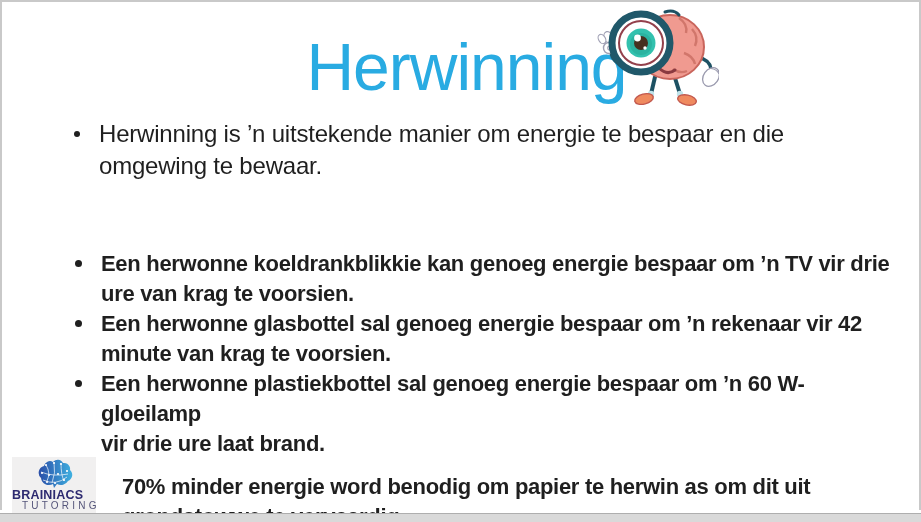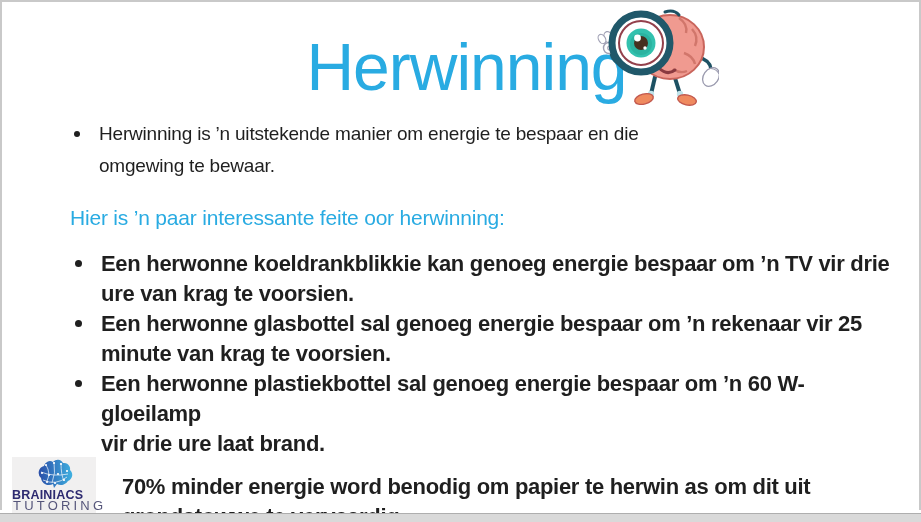--- a/index.html
+++ b/index.html
@@ -28,21 +28,21 @@
   }
   .mascot{
     position:absolute;left:593px;top:4px;width:124px;height:102px;
   }
   .bullet-row{display:flex;align-items:flex-start;}
   .dot{
     flex:0 0 auto;border-radius:50%;background:#1f1f1f;
   }
   .intro{
     position:absolute;left:68px;top:116px;width:810px;
-    font-size:19px;line-height:32px;color:#1f1f1f;letter-spacing:-0.2px;
+    font-size:24px;line-height:32px;color:#1f1f1f;letter-spacing:-0.2px;
   }
   .intro .dot{width:6px;height:6px;margin:13px 19px 0 4px;}
   .pre{white-space:pre-line;}
   .subhead{
     position:absolute;left:68px;top:202px;
     font-size:21px;line-height:28px;color:#29abe2;letter-spacing:-0.2px;
   }
   .facts{
     position:absolute;left:68px;top:247px;width:820px;
     font-size:22px;line-height:30px;color:#1f1f1f;letter-spacing:-0.3px;font-weight:bold;
@@ -52,22 +52,22 @@
   .logo{
     position:absolute;left:10px;top:455px;width:84px;height:58px;
     background:#f1f0f0;text-align:left;
   }
   .logo-icon{display:block;margin:2px auto 0 auto;}
   .logo-name{
     font-size:12.5px;font-weight:bold;color:#2d2a70;
     letter-spacing:0.2px;line-height:12px;
   }
   .logo-sub{
-    font-size:13px;color:#55557a;letter-spacing:3.2px;
-    line-height:10px;padding-left:1px;
+    font-size:10px;color:#55557a;letter-spacing:3.2px;
+    line-height:10px;padding-left:10px;
   }
 </style>
 </head>
 <body>
 
 <div class="slide">
 
   <h1 class="title">Herwinning</h1>
 
   <svg class="mascot" viewBox="0 0 124 100" aria-hidden="true">
@@ -113,31 +113,30 @@
     <circle cx="42.5" cy="31" r="3.4" fill="#ffffff"></circle>
     <circle cx="50" cy="41" r="1.7" fill="#ffffff"></circle>
   </svg>
 
   <div class="intro bullet-row">
     <span class="dot"></span>
     <span class="pre">Herwinning is ’n uitstekende manier om energie te bespaar en die
 omgewing te bewaar.</span>
   </div>
 
-  <div class="subhead">Hier is ’n paar interessante feite oor herwinning:</div>
 
   <div class="facts">
     <div class="fact bullet-row">
       <span class="dot"></span>
       <span class="pre">Een herwonne koeldrankblikkie kan genoeg energie bespaar om ’n TV vir drie
 ure van krag te voorsien.</span>
     </div>
     <div class="fact bullet-row">
       <span class="dot"></span>
-      <span class="pre">Een herwonne glasbottel sal genoeg energie bespaar om ’n rekenaar vir 25
+      <span class="pre">Een herwonne glasbottel sal genoeg energie bespaar om ’n rekenaar vir 42
 minute van krag te voorsien.</span>
     </div>
     <div class="fact bullet-row">
       <span class="dot"></span>
       <span class="pre">Een herwonne plastiekbottel sal genoeg energie bespaar om ’n 60 W-gloeilamp
 vir drie ure laat brand.</span>
     </div>
     <div class="fact bullet-row fact-gap">
       <span class="dot"></span>
       <span class="pre">70% minder energie word benodig om papier te herwin as om dit uit

